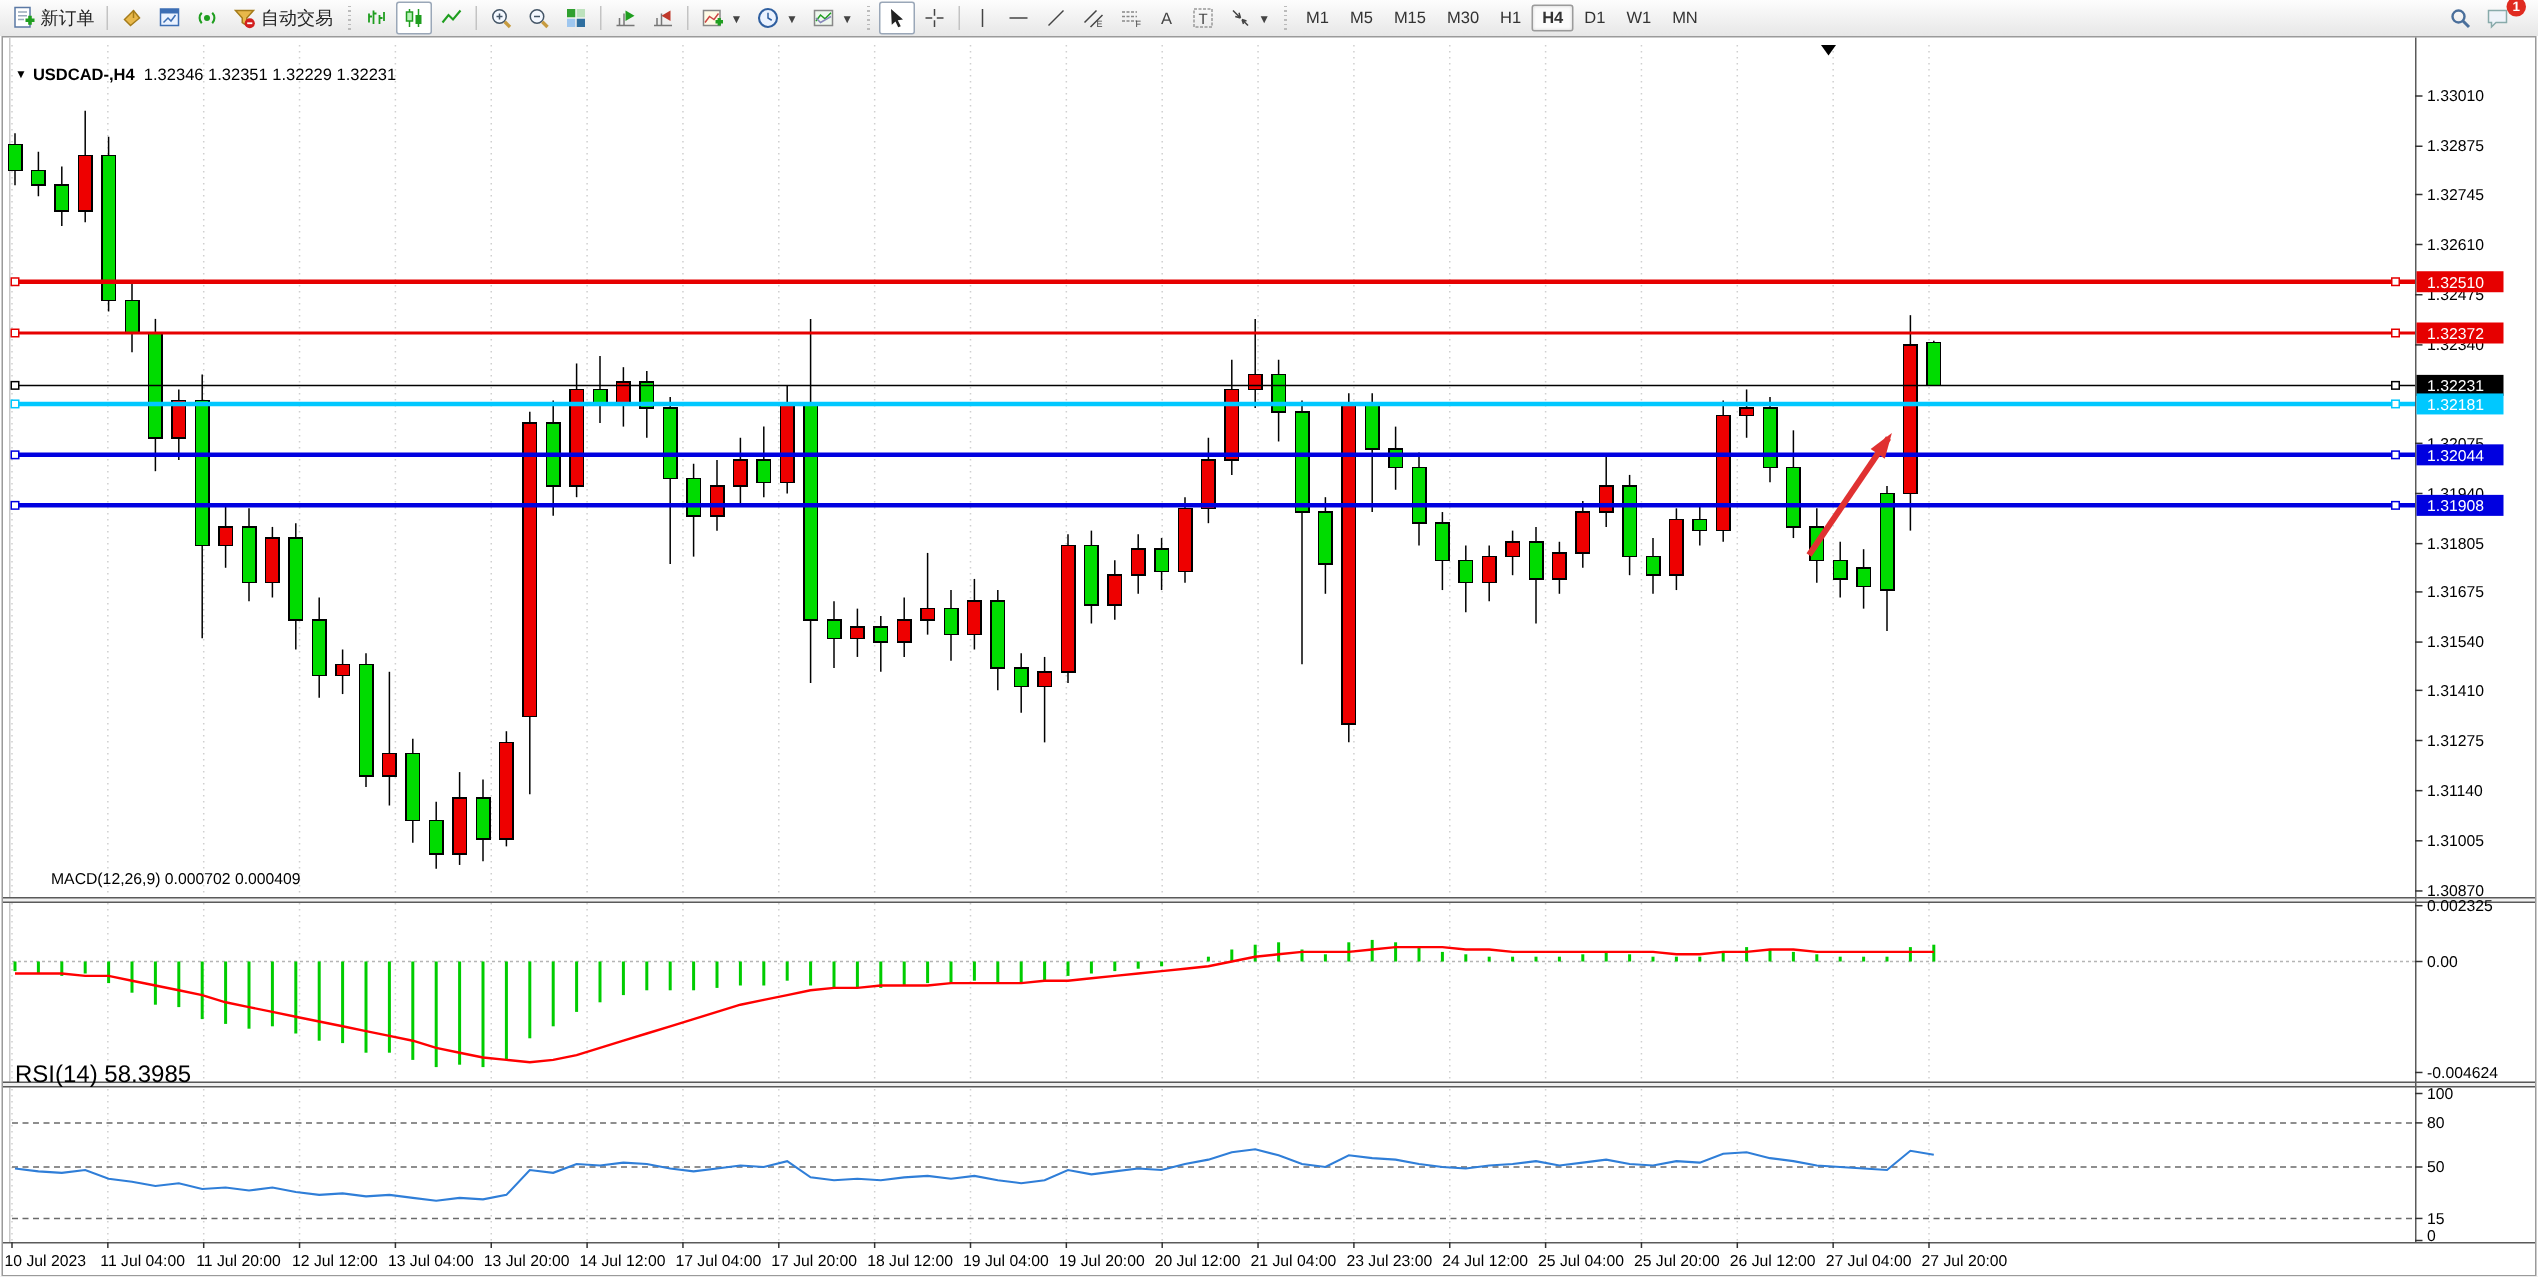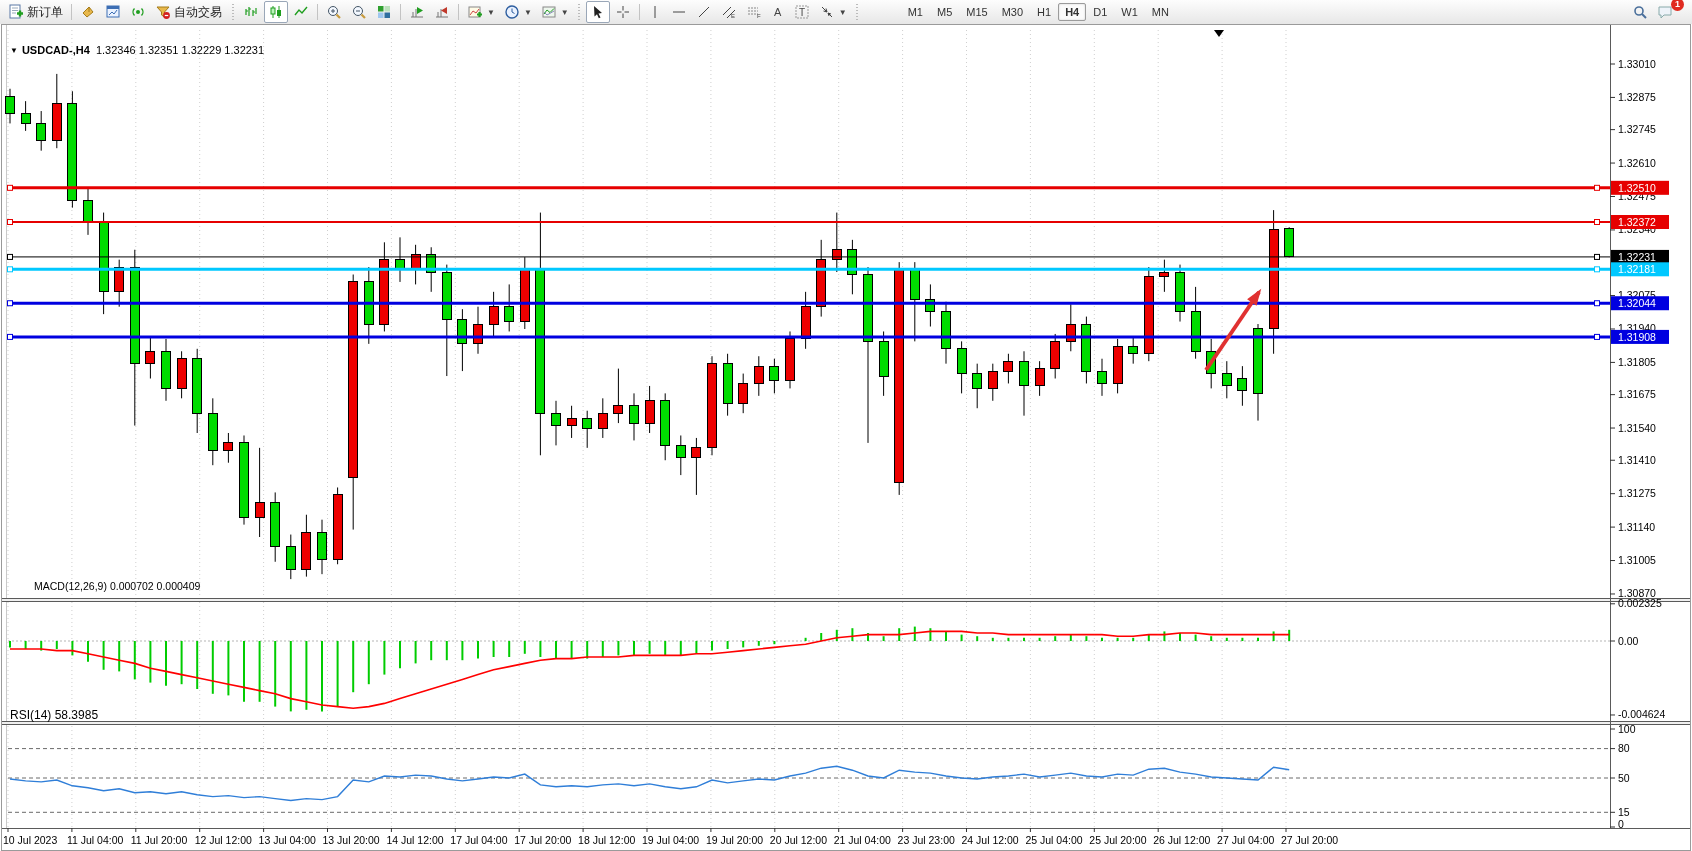--- a/index.html
+++ b/index.html
@@ -21,21 +21,21 @@
   .chatwrap{position:relative;margin-right:10px;}
   .badge{position:absolute;top:-4px;right:-7px;background:#e02b20;color:#fff;border-radius:50%;
     width:13px;height:13px;font-size:9px;line-height:13px;text-align:center;font-weight:bold;}
   
   #chartwrap{position:absolute;top:24px;left:0;width:1692px;height:827px;background:#fff;}
   #cv{position:absolute;left:0;top:0;}
   .overlay{position:absolute;font-size:11px;color:#000;pointer-events:none;}
   #hdr{left:10px;top:20px;}
   #hdr .tri{font-size:8px;vertical-align:1px;margin-right:4px;}
   #macdlbl{left:10px;top:556px;font-size:10.5px;padding-left:24px;}
-  #rsilbl{left:10px;top:684px;font-size:12px;}
+  #rsilbl{left:10px;top:684px;font-size:16px;}
 </style>
 </head>
 <body>
 <div id="app">
 
 <div class="toolbar">
   <div class="tbtn">
     <svg width="16" height="16">
       <rect x="2" y="1" width="10" height="13" fill="#fff" stroke="#5b79a5"></rect>
       <path d="M4 4h6M4 6.5h6M4 9h4" stroke="#9ab" stroke-width="1"></path>
@@ -200,21 +200,21 @@
     </svg>
   </div>
   <div class="tbtn">
     <svg width="16" height="16">
       <path d="M3 3 L8 8M8 8l-1-3.5M8 8l-3.5-1" stroke="#444"></path>
       <path d="M13 13 L9 9M9 9l1 3M9 9l3 1" stroke="#444"></path>
     </svg>
     <span class="caret">▼</span>
   </div>
   <div class="grip"></div>
-  <div id="tfbar" style="display:flex;align-items:center;margin-left:37px;">
+  <div id="tfbar" style="display:flex;align-items:center;">
         <div class="tf">M1</div>
         <div class="tf">M5</div>
         <div class="tf">M15</div>
         <div class="tf">M30</div>
         <div class="tf">H1</div>
         <div class="tf active">H4</div>
         <div class="tf">D1</div>
         <div class="tf">W1</div>
         <div class="tf">MN</div>
       </div>

